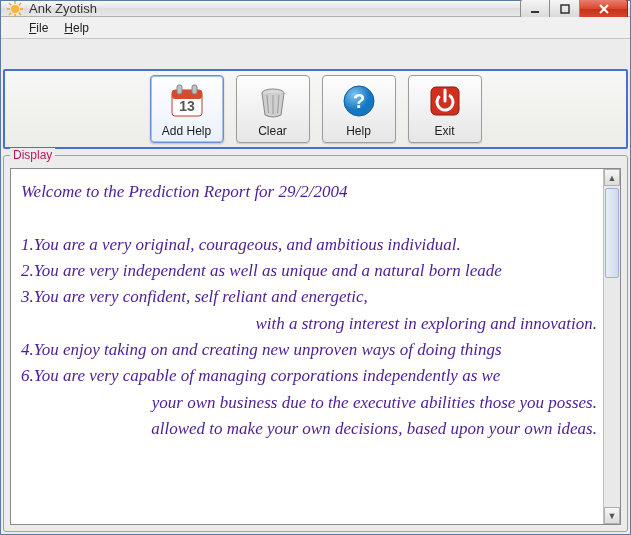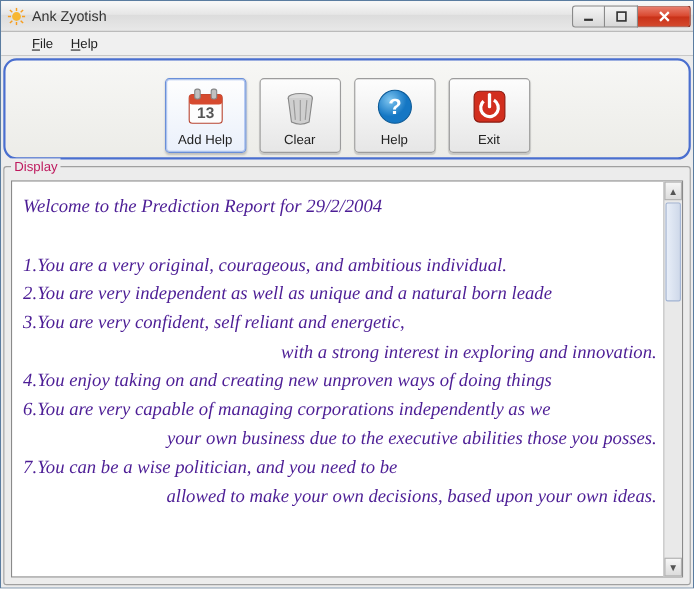--- a/index.html
+++ b/index.html
@@ -14,21 +14,21 @@
   .window {
     width: 631px;
     height: 535px;
     border: 1px solid #5a7ca0;
     background: #ececec;
     display: flex;
     flex-direction: column;
     box-shadow: 0 0 8px rgba(0,0,0,0.3);
   }
   .titlebar {
-    height: 28px;
+    height: 16px;
     background: linear-gradient(to bottom, #f9f9f9 0%, #e6e6e6 45%, #dcdcdc 46%, #e8e8e8 100%);
     border-bottom: 1px solid #b0b0b0;
     display: flex;
     align-items: center;
     padding: 0 2px 0 6px;
   }
   .titlebar .app-icon {
     width: 16px; height: 16px; margin-right: 6px;
     display:flex;align-items:center;justify-content:center;
   }
@@ -66,26 +66,27 @@
   .menu-item .ul { text-decoration: underline; }
   .client {
     flex:1;
     display:flex;
     flex-direction:column;
     padding: 2px;
     background:#ececec;
   }
   .toolbar-frame {
     border: 2px solid #4a6fcf;
-    border-radius: 12px;
+    border-radius: 2px;
     background: linear-gradient(to bottom,#f7f7f5,#ecece8);
-    padding: 16px 8px 4px 8px;
+    padding: 4px 8px 4px 8px;
     display:flex;
     justify-content:center;
     gap: 12px;
+    margin-top: 28px;
   }
   .tool-btn {
     width: 74px;
     border:1px solid #9c9c9c;
     border-radius:4px;
     background: linear-gradient(to bottom,#fdfdfd,#e6e6e6);
     display:flex;
     flex-direction:column;
     align-items:center;
     padding:4px 2px 4px 2px;
@@ -275,21 +276,20 @@
         <div class="text-inner">
           <span class="line">Welcome to the Prediction Report for 29/2/2004</span>
           <span class="line">&nbsp;</span>
           <span class="line">1.You are a very original, courageous, and ambitious individual.</span>
           <span class="line">2.You are very independent as well as unique and a natural born leade</span>
           <span class="line">3.You are very confident, self reliant and energetic,</span>
           <span class="line indent">with a strong interest in exploring and innovation.</span>
           <span class="line">4.You enjoy taking on and creating new unproven ways of doing things</span>
           <span class="line">6.You are very capable of managing corporations independently as we</span>
           <span class="line indent">your own business due to the executive abilities those you posses.</span>
-          <span class="line">7.You can be a wise politician, and you need to be</span>
           <span class="line indent">allowed to make your own decisions, based upon your own ideas.</span>
         </div>
         <div class="vscroll">
           <div class="arrow">▲</div>
           <div class="track">
             <div class="thumb"></div>
           </div>
           <div class="arrow">▼</div>
         </div>
       </div>

